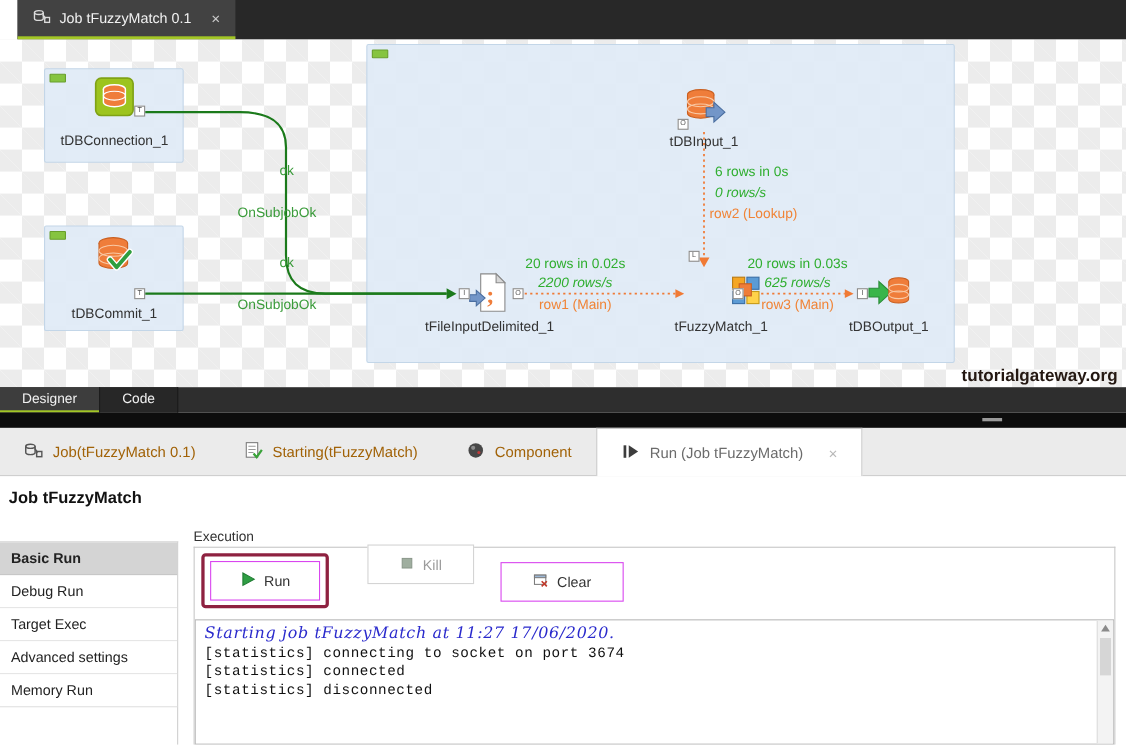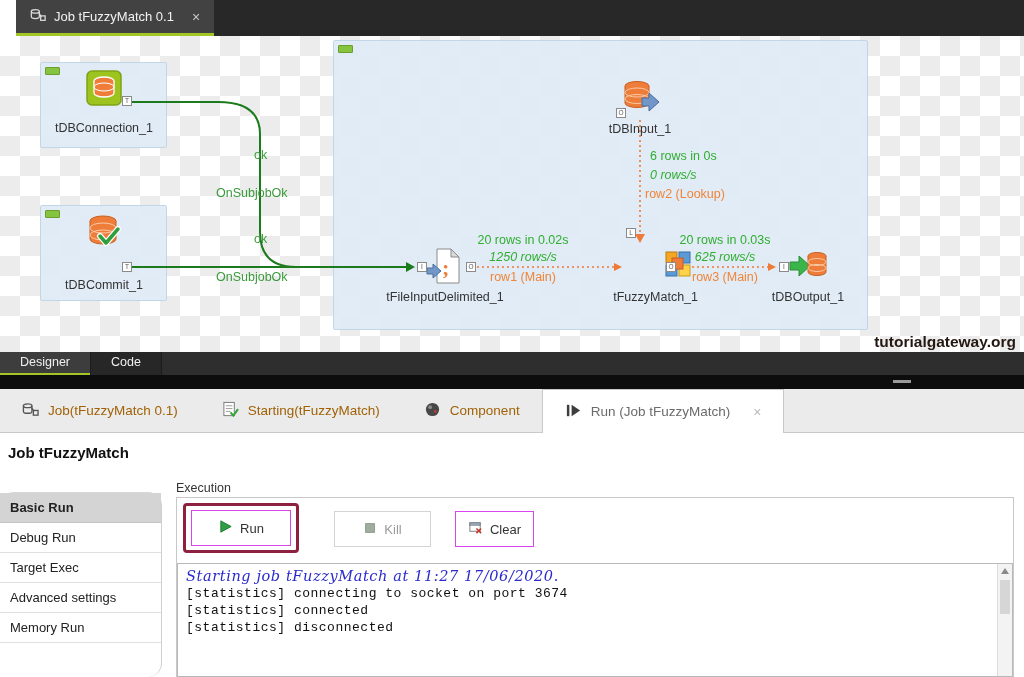--- a/index.html
+++ b/index.html
@@ -70,37 +70,37 @@
           white-space:nowrap; }
   .etab.active { background:#fff; border-left:1px solid #c9c9c9; border-right:1px solid #c9c9c9;
                  border-top:1px solid #c9c9c9; margin-bottom:-1px; color:#6b6b6b; }
   .etab .eclose { color:#b9b9b9; font-size:14px; margin-left:14px; }
 
   
   .runview { position:absolute; top:433px; left:0; width:1024px; height:244px; background:#fff; }
   .jobtitle { position:absolute; top:11px; left:8px; font-size:15px; font-weight:700; color:#111; }
 
   .runsidebar { position:absolute; top:59px; left:0; width:162px; height:185px;
-                border-top:1px solid #d8d8d8; border-right:1px solid #cfcfcf; background:#fff;border-radius:14px; }
+                border-top:1px solid #d8d8d8; border-right:1px solid #cfcfcf; background:#fff; }
   .side-item { height:30px; line-height:30px; padding-left:10px; font-size:13px; color:#222;
                border-bottom:1px solid #e0e0e0; background:#fff; cursor:pointer; }
   .side-item.active { background:#d4d4d4; font-weight:700; border-bottom:1px solid #c4c4c4; }
 
   .exec-label { position:absolute; top:48px; left:176px; font-size:12.5px; color:#333; }
   .exec-box { position:absolute; top:64px; left:176px; width:838px; height:180px;
               border:1px solid #c8c8c8; border-bottom:none; background:#fff; }
 
   .annotation { position:absolute; left:183px; top:70px; width:116px; height:50px;
                 border:3px solid #8e2140; border-radius:4px; z-index:4; pointer-events:none; }
   .btn { position:absolute; height:36px; background:#fff; border:1px solid #d946ef;
          display:flex; align-items:center; justify-content:center; gap:7px; font-size:13px;
          color:#333; cursor:pointer; z-index:3; }
   .btn-run   { left:191px; top:77px; width:100px; }
-  .btn-kill  { left:334px; top:78px; width:97px; color:#9b9b9b; border-color:#d4d4d4; }
-  .btn-clear { left:455px; top:78px; width:79px; }
+  .btn-kill  { left:334px; top:62px; width:97px; color:#9b9b9b; border-color:#d4d4d4; }
+  .btn-clear { left:455px; top:78px; width:112px; }
 
   .console { position:absolute; left:177px; top:130px; width:836px; height:114px; background:#fff;
              border:1px solid #b9b9b9; overflow:hidden; padding:4px 24px 0 8px; z-index:2; }
   .vscroll { position:absolute; right:0; top:0; bottom:0; width:15px; background:#f3f3f3;
              border-left:1px solid #ddd; }
   .scroll-up { position:absolute; top:4px; left:3px; width:0; height:0;
                border-left:4px solid transparent; border-right:4px solid transparent;
                border-bottom:6px solid #8a8a8a; }
   .scroll-thumb { position:absolute; top:16px; left:2px; width:10px; height:34px; background:#d6d6d6; }
   .line { line-height:17px; white-space:pre; }
@@ -243,21 +243,21 @@
   <span class="clabel-free lnk-green" style="left:254px;top:112px">ok</span>
   <span class="clabel-free lnk-green" style="left:216px;top:150px">OnSubjobOk</span>
   <span class="clabel-free lnk-green" style="left:254px;top:196px">ok</span>
   <span class="clabel-free lnk-green" style="left:216px;top:234px">OnSubjobOk</span>
 
   <span class="clabel-free stat-green" style="left:650px;top:113px">6 rows in 0s</span>
   <span class="clabel-free stat-green rate" style="left:650px;top:132px">0 rows/s</span>
   <span class="clabel-free row-orange" style="left:645px;top:151px">row2 (Lookup)</span>
 
   <span class="clabel-free stat-green grp" style="left:450px;top:197px">20 rows in 0.02s</span>
-  <span class="clabel-free stat-green rate grp" style="left:450px;top:214px">1250 rows/s</span>
+  <span class="clabel-free stat-green rate grp" style="left:450px;top:214px">2200 rows/s</span>
   <span class="clabel-free row-orange grp" style="left:450px;top:234px">row1 (Main)</span>
 
   <span class="clabel-free stat-green grp" style="left:652px;top:197px">20 rows in 0.03s</span>
   <span class="clabel-free stat-green rate grp" style="left:652px;top:214px">625 rows/s</span>
   <span class="clabel-free row-orange grp" style="left:652px;top:234px">row3 (Main)</span>
 
   <span class="watermark">tutorialgateway.org</span>
 </div>
 
 <div class="viewbar">

